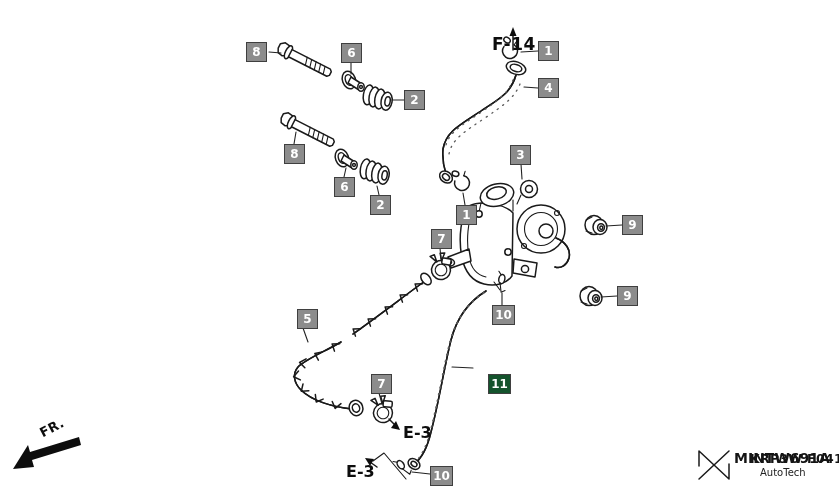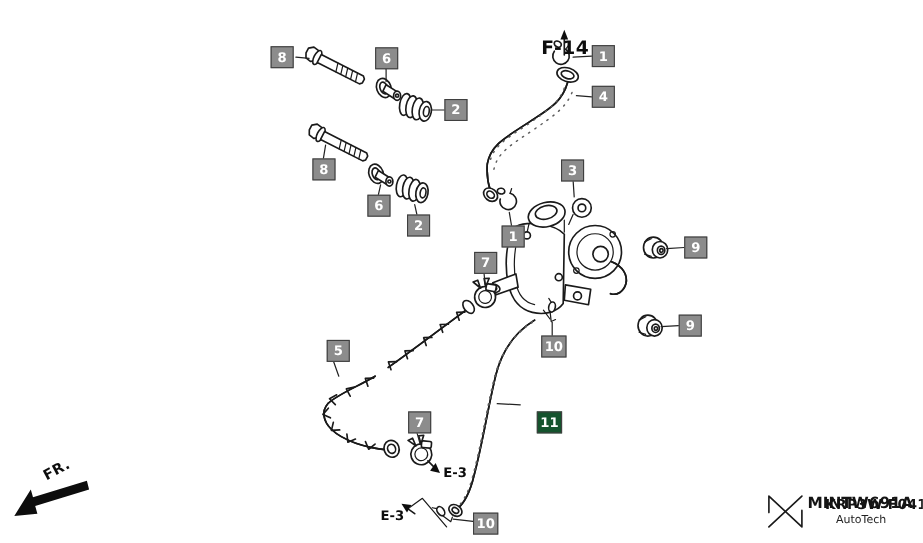--- a/index.html
+++ b/index.html
@@ -11,21 +11,21 @@
   .linework .fillw{fill:#ffffff;}
   .linework .thin{stroke-width:1.1;}
   .linework .dots{stroke:#5a5a5a;stroke-width:1.3;stroke-dasharray:1.2 5.5;stroke-linecap:round;}
   .linework .solid{fill:#0d0d0d;stroke:none;}
   #leader-lines line{stroke:#222222;stroke-width:1.1;}
   .callout{position:absolute;height:20px;display:flex;align-items:center;justify-content:center;
            box-sizing:border-box;border:1px solid #3f3f3f;font-size:12px;font-weight:bold;
            user-select:none;}
   .ann{position:absolute;color:#0d0d0d;font-weight:bold;white-space:nowrap;}
   .ann-f14{font-size:17px;letter-spacing:0.5px;margin-top:24px;}
-  .ann-e3{font-size:12px;}
+  .ann-e3{font-size:16px;}
   .ann-fr{font-size:13px;font-weight:800;transform:rotate(-28deg);transform-origin:left top;letter-spacing:0.5px;}
   .watermark{position:absolute;left:690px;top:444px;width:149px;height:44px;color:#141414;}
   .wm-text{position:absolute;left:44px;top:6px;width:105px;height:16px;}
   .wm-text span{position:absolute;left:0;top:0;font-size:14px;font-weight:bold;white-space:nowrap;color:#141414;}
   .wm-text .t2{left:16px;top:1px;font-size:12.5px;letter-spacing:0.3px;}
   .wm-sub{position:absolute;left:70px;top:23px;font-size:10px;color:#222222;}
 </style>
 </head>
 <body>
 

